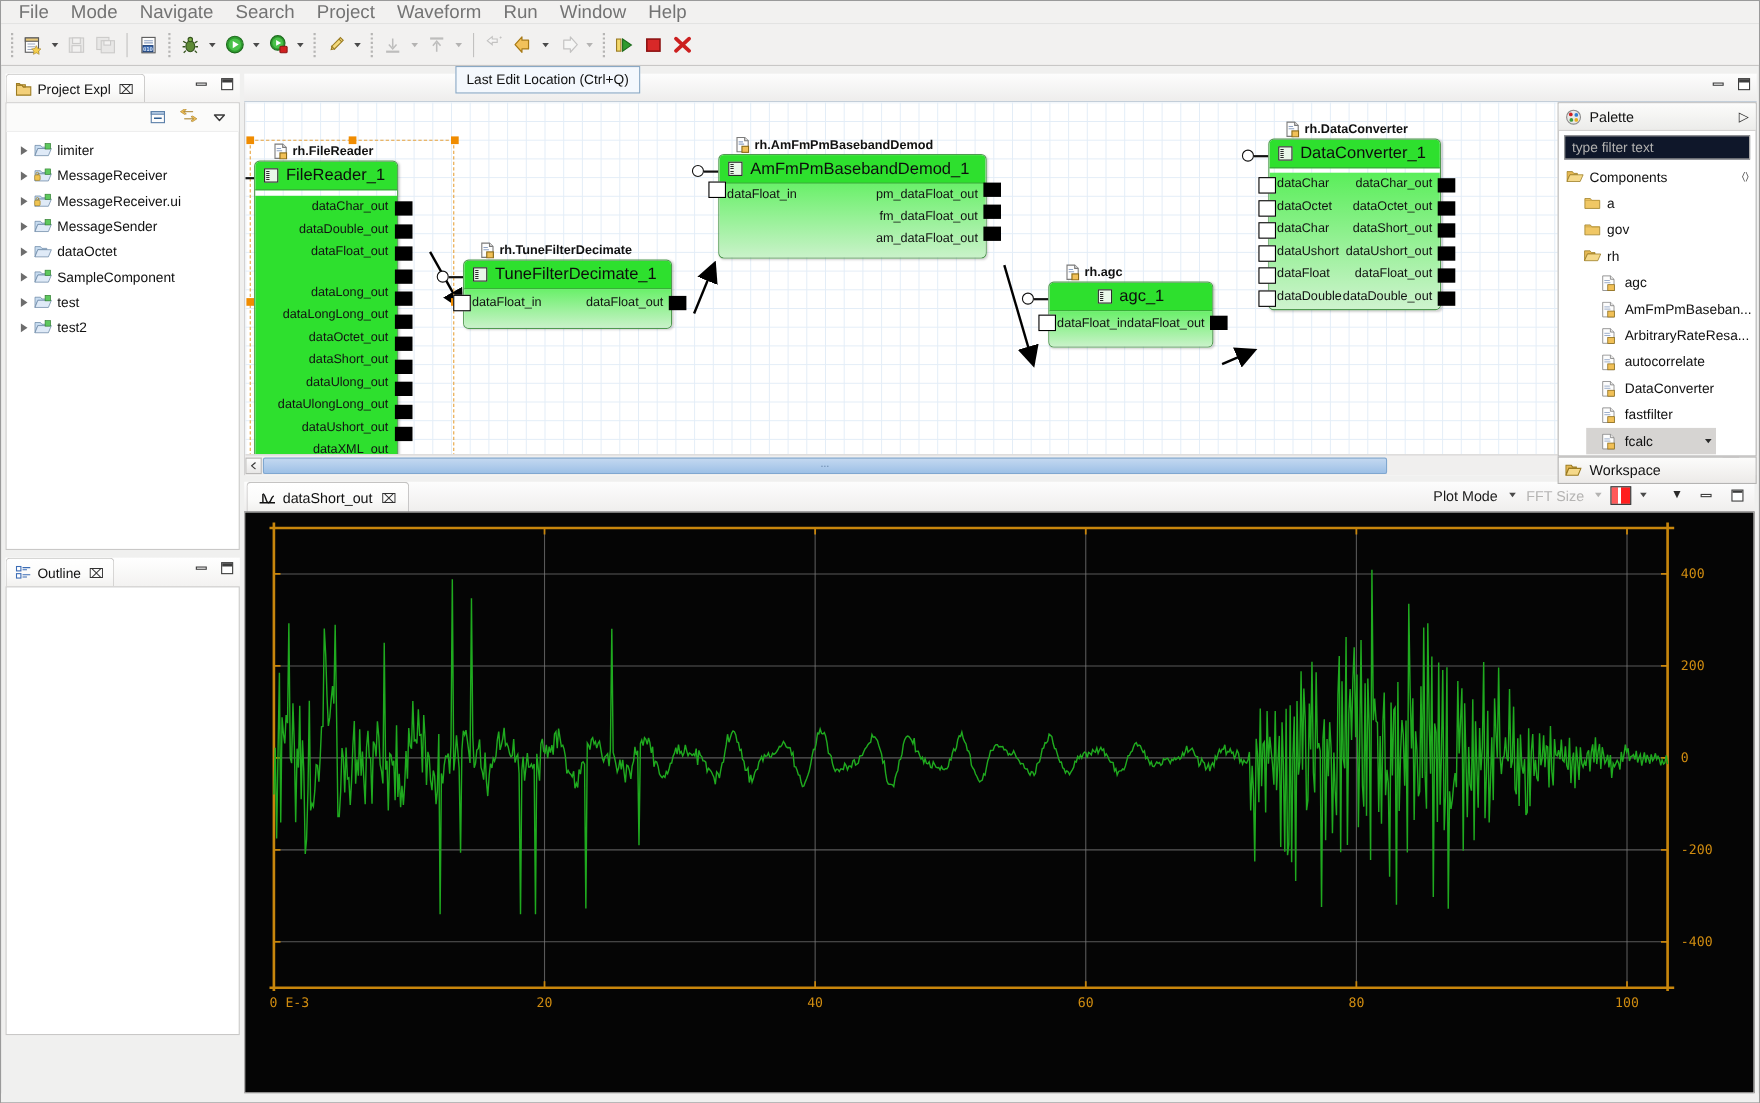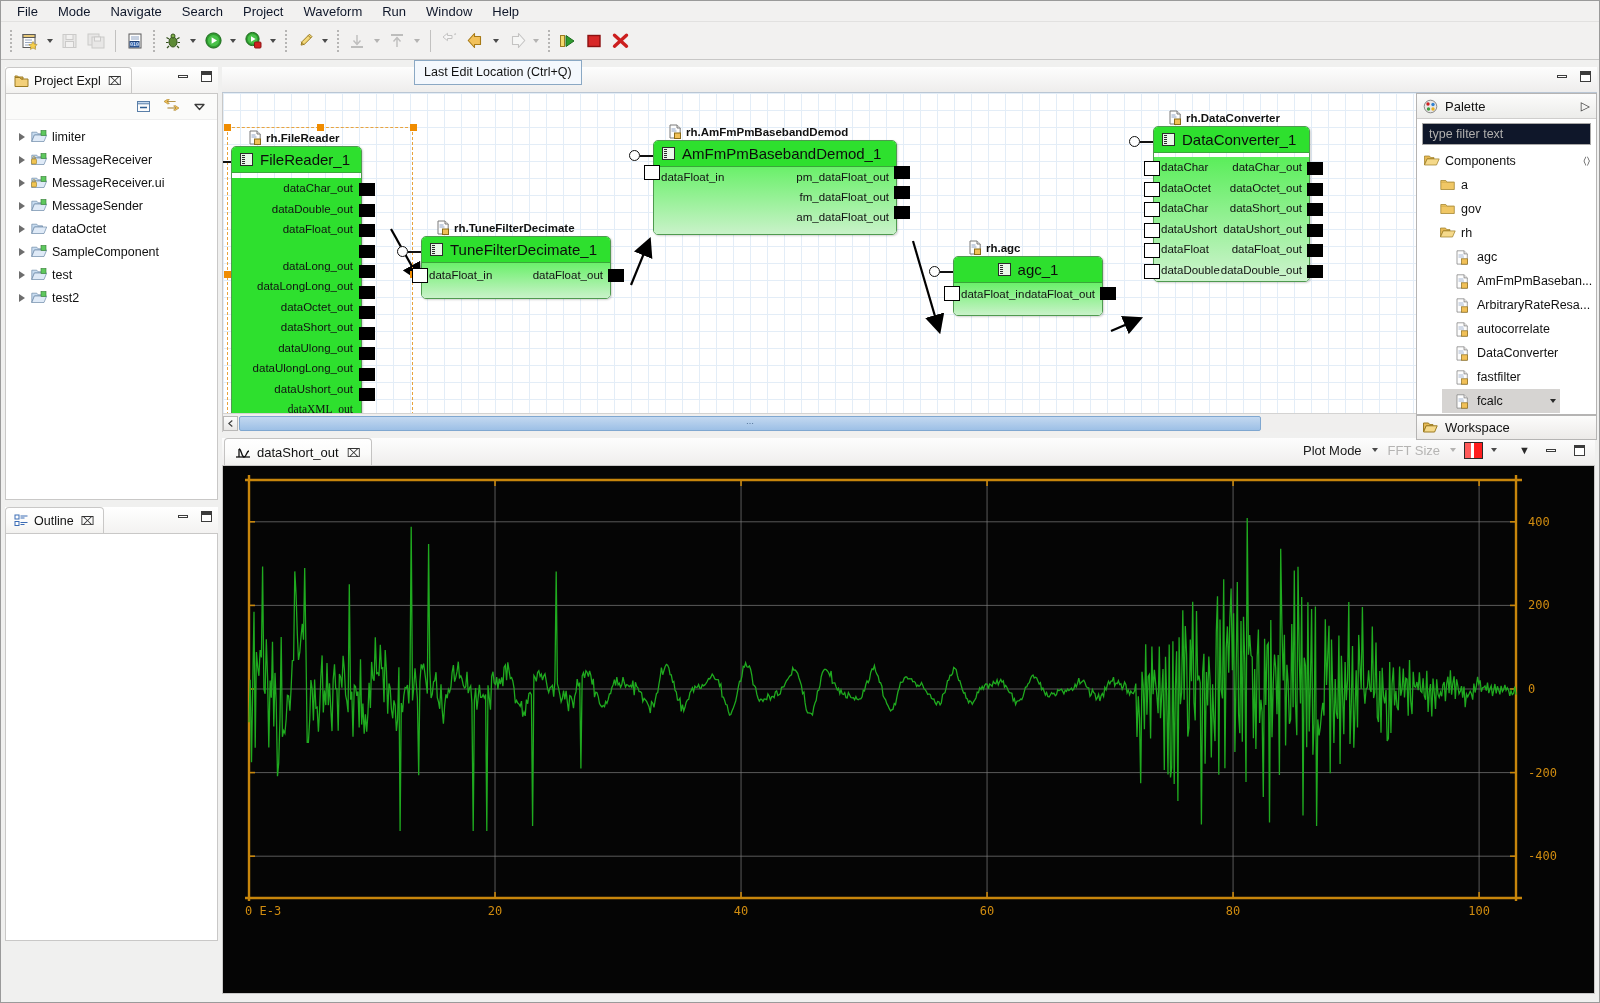--- a/index.html
+++ b/index.html
@@ -21,22 +21,22 @@
   
   #menubar {
     position: absolute; top: 0; left: 0; right: 0; height: 21px;
     background: #f2f1f0;
     display: flex; align-items: center;
     padding-left: 6px;
     border-bottom: 1px solid #e2e1e0;
   }
   .menu-item {
     padding: 2px 10px;
-    font-size: 13px;
-    color: #0f172a;
+    font-size: 17px;
+    color: #737373;
     cursor: default;
     white-space: nowrap;
   }
 
   
   #toolbar {
     position: absolute; top: 21px; left: 0; right: 0; height: 38px;
     background: #f2f1f0;
     display: flex; align-items: center;
     border-bottom: 1px solid #c8c7c6;
@@ -757,21 +757,21 @@
                 </div>
                 <div class="port-row solo" style="height: 20.5px; padding-right: 8px;">
                   <span>dataUlong_out</span>
                 </div>
                 <div class="port-row solo" style="height: 20.5px; padding-right: 8px;">
                   <span>dataUlongLong_out</span>
                 </div>
                 <div class="port-row solo" style="height: 20.5px; padding-right: 8px;">
                   <span>dataUshort_out</span>
                 </div>
-                <div class="port-row solo" style="height: 20.5px; padding-right: 8px; font-family: Liberation Serif, serif;">
+                <div class="port-row solo" style="height: 20.5px; padding-right: 8px;">
                   <span>dataXML_out</span>
                 </div>
               </div>
           </div>
 
           <div id="fr-stubs">
               <div class="pstub" style="left: 128px; top: 52px;"></div>
               <div class="pstub" style="left: 128px; top: 72.5px;"></div>
               <div class="pstub" style="left: 128px; top: 93px;"></div>
               <div class="pstub" style="left: 128px; top: 113.5px;"></div>

